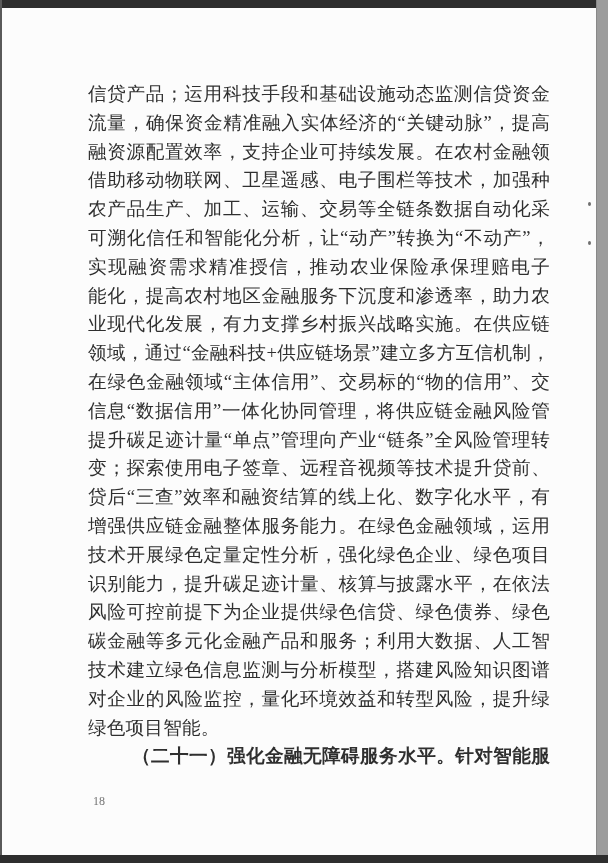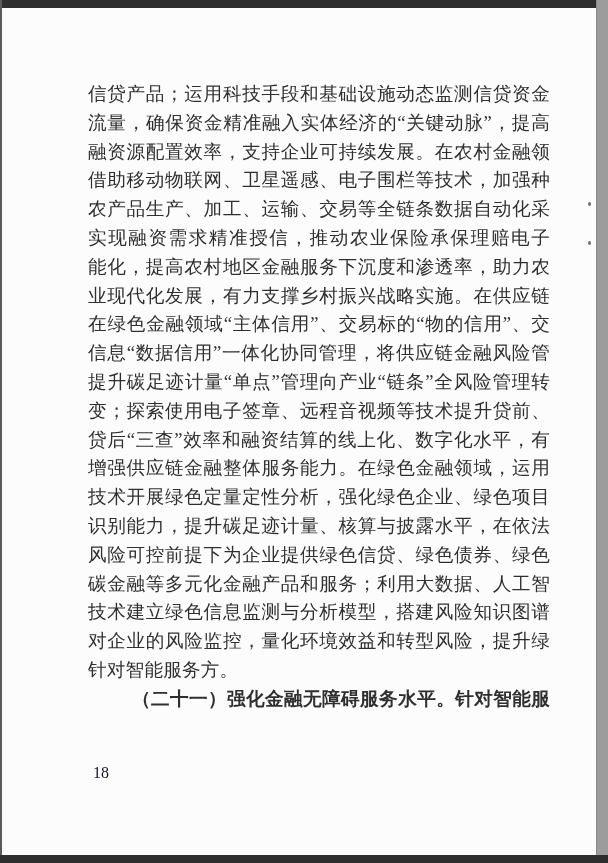--- a/index.html
+++ b/index.html
@@ -59,23 +59,23 @@
   }
   .para-start {
     text-indent: 44px;
   }
   .bold {
     font-weight: bold;
   }
   .page-number {
     position: absolute;
     left: 93px;
-    top: 764px;
-    font-size: 16px;
-    color: #0f172a;
+    top: 794px;
+    font-size: 12px;
+    color: #737373;
   }
   .speck {
     position: absolute;
     width: 3px; height: 4px;
     background: #6f6f6f;
     border-radius: 50%;
   }
   .speck.s1 { left: 588px; top: 202px; }
   .speck.s2 { left: 588px; top: 241px; }
 </style>
@@ -89,33 +89,35 @@
   <div class="bar-bottom"></div>
   <div class="speck s1"></div>
   <div class="speck s2"></div>
 
   <div class="text-block">
     <div class="line">信贷产品；运用科技手段和基础设施动态监测信贷资金流向</div>
     <div class="line">流量，确保资金精准融入实体经济的“关键动脉”，提高金</div>
     <div class="line">融资源配置效率，支持企业可持续发展。在农村金融领域，</div>
     <div class="line">借助移动物联网、卫星遥感、电子围栏等技术，加强种子与</div>
     <div class="line">农产品生产、加工、运输、交易等全链条数据自动化采集、</div>
+    <div class="line">可溯化信任和智能化分析，让“动产”转换为“不动产”，</div>
     <div class="line">实现融资需求精准授信，推动农业保险承保理赔电子化、智</div>
     <div class="line">能化，提高农村地区金融服务下沉度和渗透率，助力农业产</div>
     <div class="line">业现代化发展，有力支撑乡村振兴战略实施。在供应链金融</div>
+    <div class="line">领域，通过“金融科技+供应链场景”建立多方互信机制，</div>
     <div class="line">在绿色金融领域“主体信用”、交易标的“物的信用”、交易</div>
     <div class="line">信息“数据信用”一体化协同管理，将供应链金融风险管理</div>
     <div class="line">提升碳足迹计量“单点”管理向产业“链条”全风险管理转</div>
     <div class="line">变；探索使用电子签章、远程音视频等技术提升贷前、贷中、</div>
     <div class="line">贷后“三查”效率和融资结算的线上化、数字化水平，有效</div>
     <div class="line">增强供应链金融整体服务能力。在绿色金融领域，运用数字</div>
     <div class="line">技术开展绿色定量定性分析，强化绿色企业、绿色项目智能</div>
     <div class="line">识别能力，提升碳足迹计量、核算与披露水平，在依法合规、</div>
     <div class="line">风险可控前提下为企业提供绿色信贷、绿色债券、绿色保险、</div>
     <div class="line">碳金融等多元化金融产品和服务；利用大数据、人工智能等</div>
     <div class="line">技术建立绿色信息监测与分析模型，搭建风险知识图谱实现</div>
     <div class="line">对企业的风险监控，量化环境效益和转型风险，提升绿色金</div>
-    <div class="line short">针对智能服务方。</div>
+    <div class="line short">绿色项目智能。</div>
     <div class="line short para-start bold">（二十一）强化金融无障碍服务水平。针对智能服务方</div>
   </div>
 
   <div class="page-number">18</div>
 </div>
 
 </body></html>

